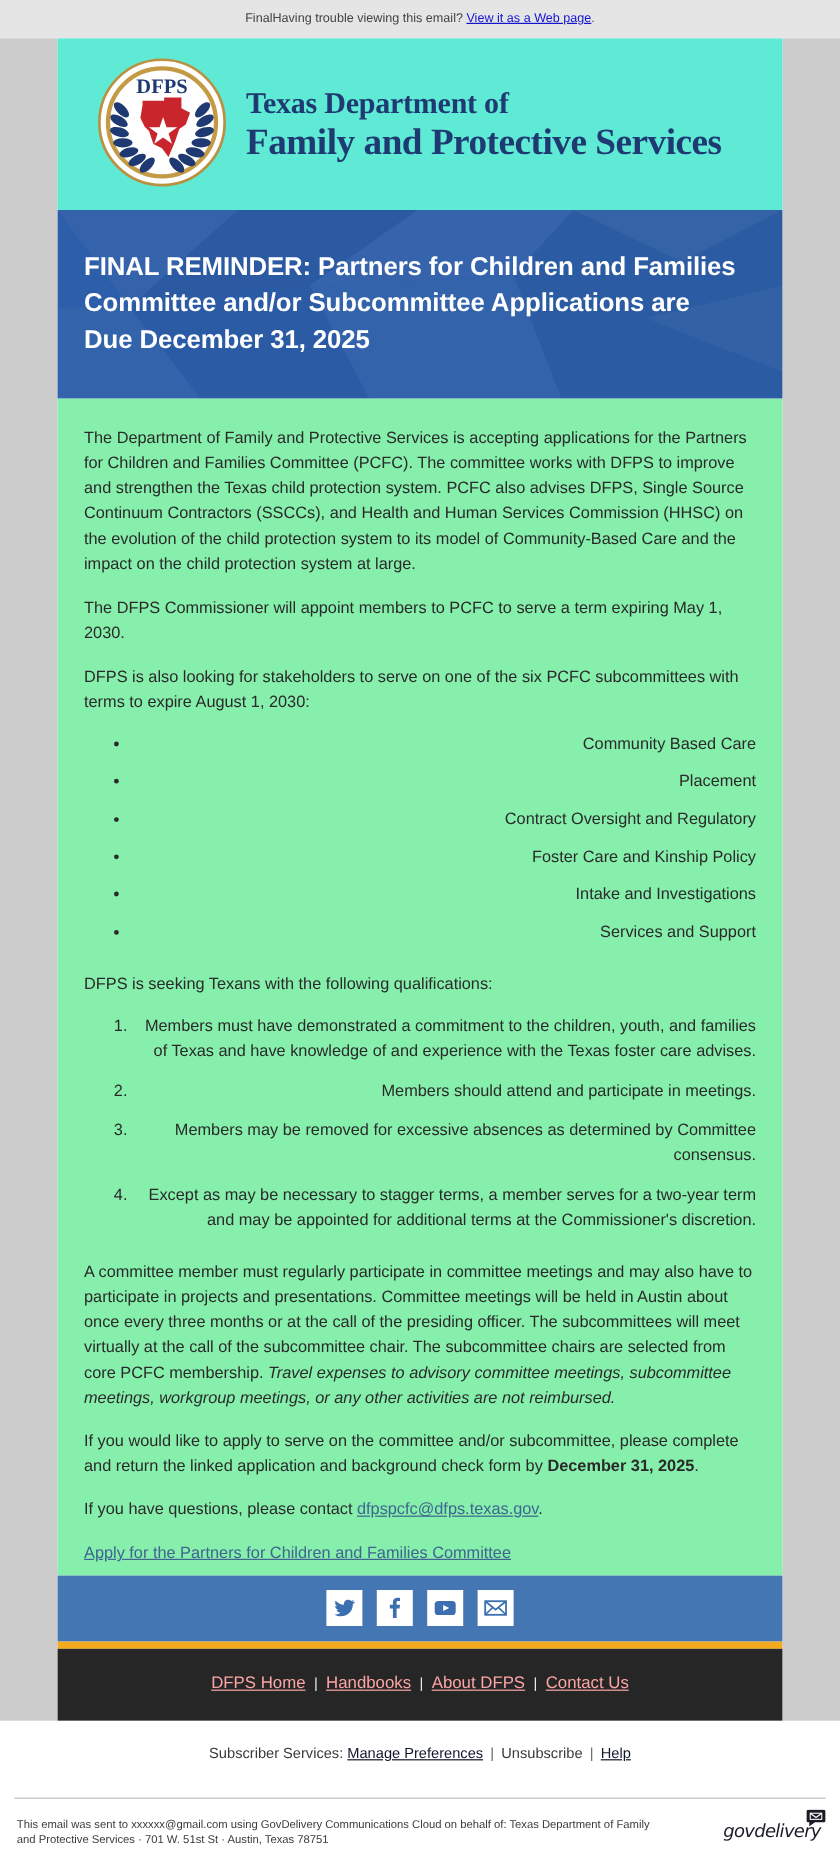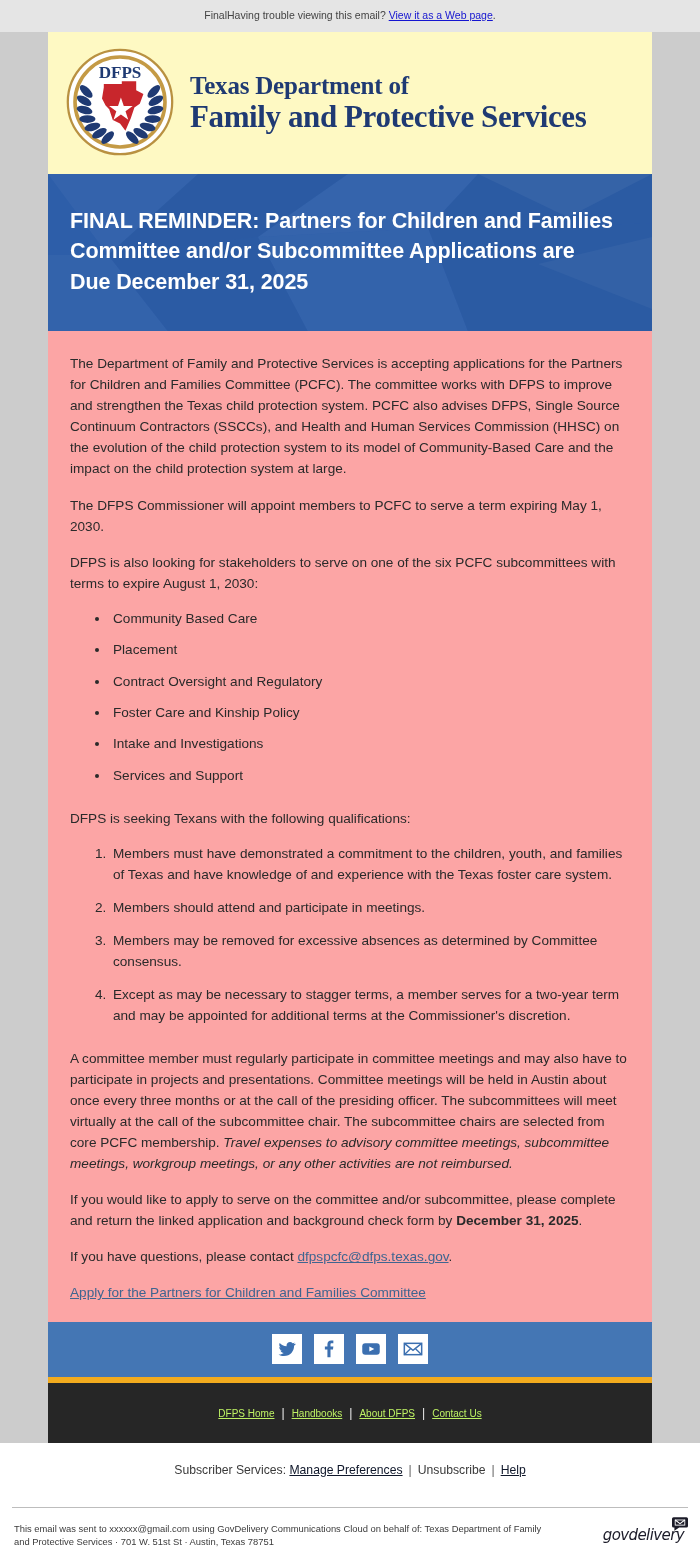--- a/index.html
+++ b/index.html
@@ -30,22 +30,22 @@
     background: #cccccc;
     padding: 0 48px 0 48px;
   }
   .card {
     width: 604px;
     background: #ffffff;
   }
 
   
   .logo-header {
-    background: #fef9c3;
-    padding: 16px 18px 14px 18px;
+    background: #5eead4;
+    padding: 16px 18px 14px 33px;
     display: flex;
     align-items: center;
     gap: 16px;
     min-height: 138px;
   }
   .seal { flex: 0 0 auto; }
   .logo-text {
     font-family: "Liberation Serif", "DejaVu Serif", serif;
     color: #1f3a73;
     line-height: 1.05;
@@ -81,36 +81,37 @@
     z-index: 2;
     color: #ffffff;
     font-size: 21.5px;
     font-weight: 700;
     line-height: 1.42;
     letter-spacing: -0.1px;
   }
 
   
   .body {
-    background: #fca5a5;
-    padding: 22px 22px 18px 22px;
+    background: #86efac;
+    padding: 22px 22px 8px 22px;
     font-size: 13.6px;
     line-height: 1.55;
     color: #2a2a2a;
   }
   .body p { margin: 0 0 15px 0; }
   .body p:last-child { margin-bottom: 0; }
   .body ul, .body ol {
     margin: 0 0 15px 0;
     padding-left: 40px;
   }
   .body ul li, .body ol li {
     margin-bottom: 11px;
     line-height: 1.5;
     padding-left: 3px;
+    text-align: right;
   }
   .body ol li { margin-bottom: 13px; }
   .body ul li:last-child, .body ol li:last-child { margin-bottom: 0; }
   .body ul { margin-bottom: 22px; }
   .body ol { margin-bottom: 22px; }
   em { font-style: italic; }
   strong { font-weight: 700; }
   .body a {
     color: #3f6590;
     text-decoration: underline;
@@ -140,22 +141,22 @@
     background: #f2ab1e;
   }
 
   
   .dark-footer {
     background: #262626;
     text-align: center;
     padding: 20px 0 22px 0;
   }
   .dark-footer a {
-    color: #bef264;
-    font-size: 10px;
+    color: #fca5a5;
+    font-size: 14px;
     text-decoration: underline;
   }
   .dark-footer .sep {
     color: #e9e9e9;
     font-size: 12.2px;
     padding: 0 7px;
   }
 
   
   .subscriber {
@@ -310,21 +311,21 @@
       <li>Placement</li>
       <li>Contract Oversight and Regulatory</li>
       <li>Foster Care and Kinship Policy</li>
       <li>Intake and Investigations</li>
       <li>Services and Support</li>
     </ul>
 
     <p>DFPS is seeking Texans with the following qualifications:</p>
 
     <ol>
-      <li>Members must have demonstrated a commitment to the children, youth, and families of Texas and have knowledge of and experience with the Texas foster care system.</li>
+      <li>Members must have demonstrated a commitment to the children, youth, and families of Texas and have knowledge of and experience with the Texas foster care advises.</li>
       <li>Members should attend and participate in meetings.</li>
       <li>Members may be removed for excessive absences as determined by Committee consensus.</li>
       <li>Except as may be necessary to stagger terms, a member serves for a two-year term and may be appointed for additional terms at the Commissioner's discretion.</li>
     </ol>
 
     <p><span>A committee member must regularly participate in committee meetings and may also have to participate in projects and presentations. Committee meetings will be held in Austin about once every three months or at the call of the presiding officer. The subcommittees will meet virtually at the call of the subcommittee chair. The subcommittee chairs are selected from core PCFC membership. </span><em>Travel expenses to advisory committee meetings, subcommittee meetings, workgroup meetings, or any other activities are not reimbursed.</em></p>
 
     <p><span>If you would like to apply to serve on the committee and/or subcommittee, please complete and return the linked application and background check form by </span><strong>December 31, 2025</strong><span>.</span></p>
 
     <p><span>If you have questions, please contact </span><a href="#">dfpspcfc@dfps.texas.gov</a><span>.</span></p>

